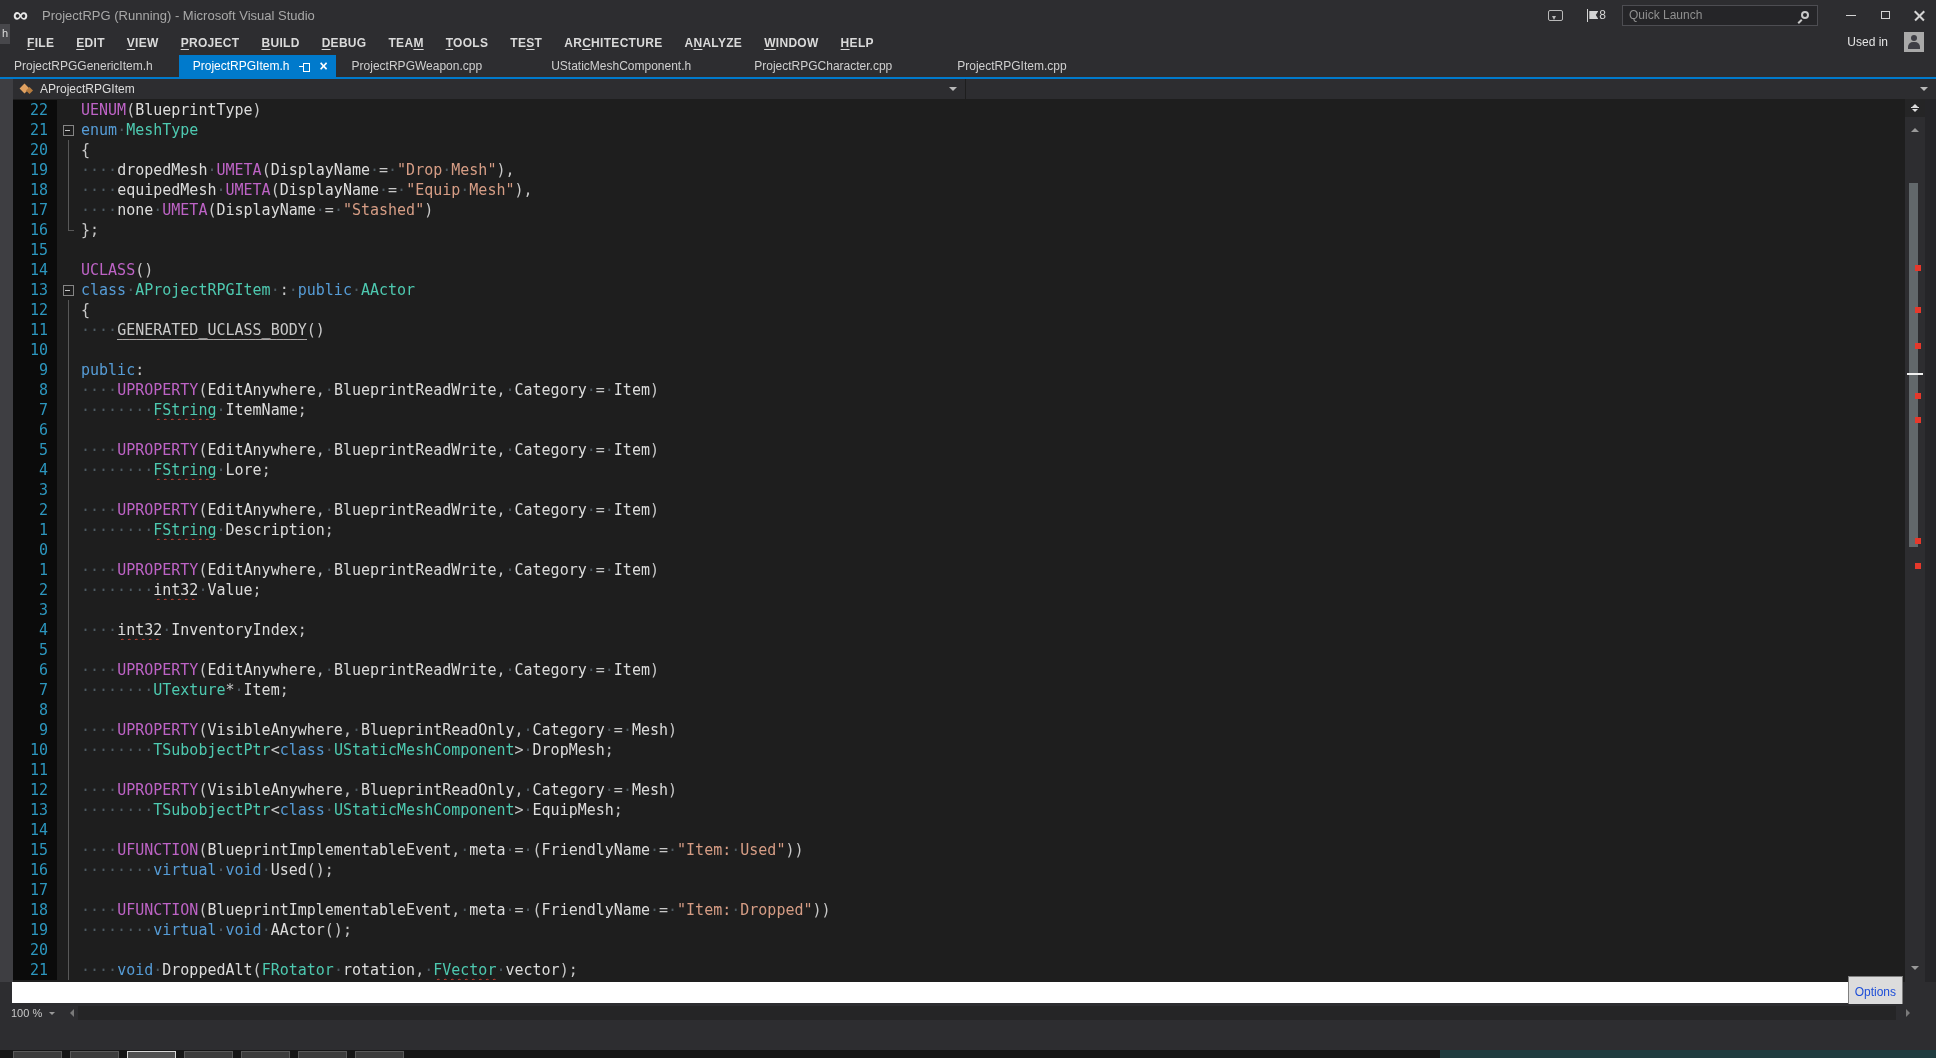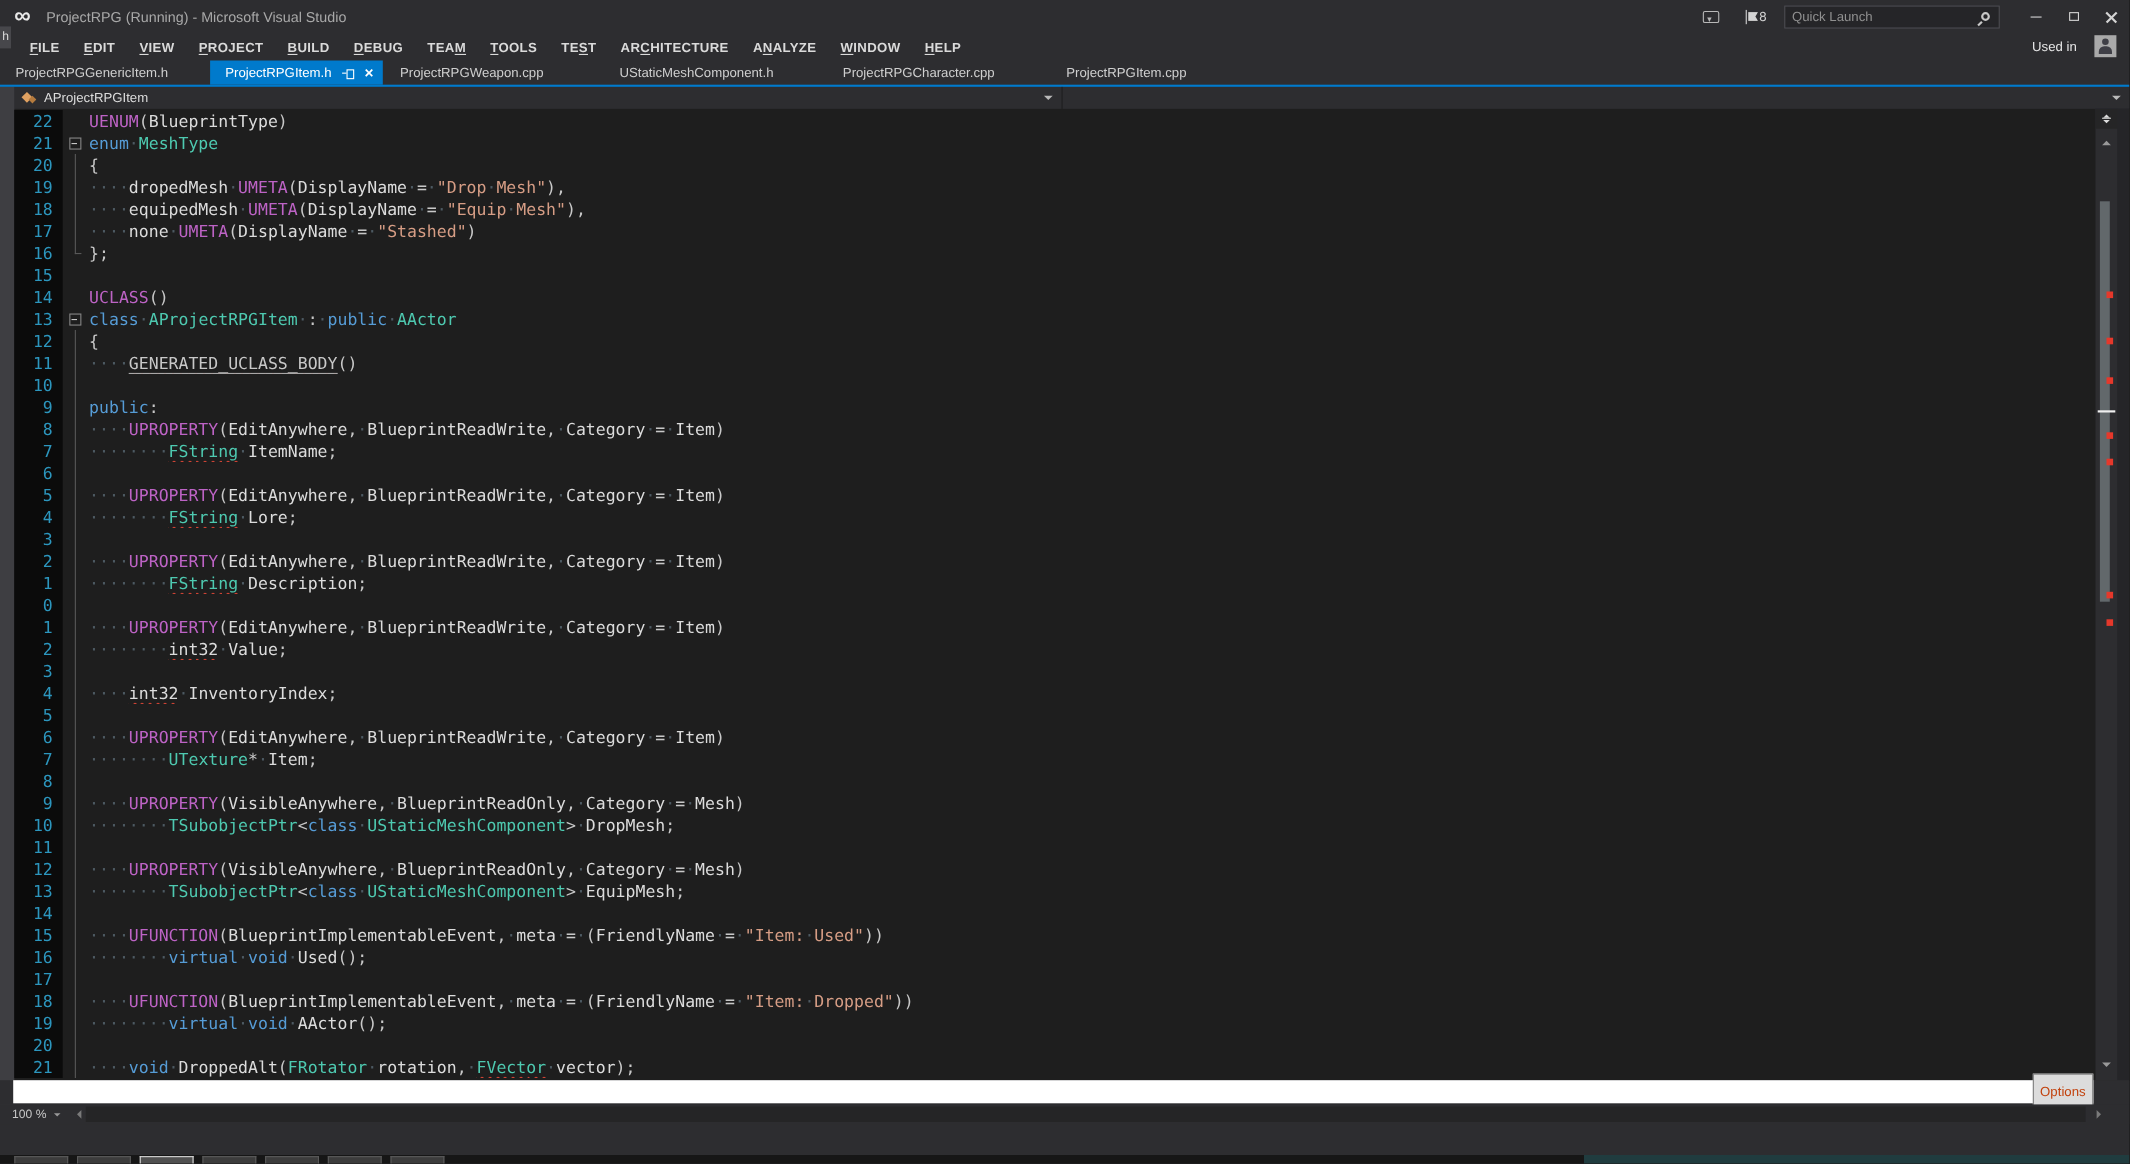--- a/index.html
+++ b/index.html
@@ -40,21 +40,21 @@
   .mb-right { position:absolute; right:12px; top:32px; display:flex; align-items:center; }
   .signin { color:#e6e6e6; font-size:12px; margin-right:16px; }
   .avatar { width:20px; height:20px; background:#a9a9a9; position:relative; }
   .avatar::before { content:""; position:absolute; left:7px; top:3px; width:6px; height:6px; border-radius:50%; background:#3f3f46; }
   .avatar::after { content:""; position:absolute; left:4px; top:10px; width:12px; height:7px; border-radius:5px 5px 0 0; background:#3f3f46; }
   
   .tabstrip { position:absolute; left:0; top:55px; width:100%; height:24px; }
   .tabs { display:flex; height:22px; align-items:stretch; }
   .tab { display:flex; align-items:center; padding:0 14px; font-size:12px; color:#cfcfcf; cursor:default; }
   .tab.active { background:#007acc; color:#fff; padding-right:8px; }
-  .tab:nth-child(2){ margin-left:24px;justify-content:space-between; } .tab:nth-child(3){ margin-left:2px; }
+  .tab:nth-child(2){ margin-left:12px;justify-content:space-between; } .tab:nth-child(3){ margin-left:2px; }
   .tab:nth-child(4){ margin-left:41px; } .tab:nth-child(5){ margin-left:35px; } .tab:nth-child(6){ margin-left:37px; }
   .pin-icon { width:12px; height:10px; position:relative; margin-left:10px; }
   .pin-icon::before { content:""; position:absolute; right:1px; top:2px; width:5px; height:7px; border:1px solid #fff; }
   .pin-icon::after { content:""; position:absolute; left:0; top:5px; width:4px; height:1px; background:#fff; }
   .tab-close { margin-left:8px; color:#fff; font-size:14px; line-height:10px; font-weight:bold; }
   .doc-topline { position:absolute; left:0; top:22px; width:100%; height:2px; background:#007acc; }
   
   .navbar { position:absolute; left:13px; top:79px; right:0; height:20px; background:#2d2d30; display:flex; align-items:center; }
   .nav-combo1 { position:relative; width:952px; height:100%; display:flex; align-items:center; }
   .class-icon { position:relative; width:14px; height:12px; margin-left:7px; }
@@ -92,21 +92,21 @@
   .split-box .dn { position:absolute; left:7px; bottom:2px; border:3px solid transparent; border-top-color:#ddd; }
   .vs-up { position:absolute; left:6px; top:25px; border:4px solid transparent; border-bottom-color:#999; }
   .vs-dn { position:absolute; left:6px; bottom:8px; border:4px solid transparent; border-top-color:#999; }
   .vs-thumb { position:absolute; left:4px; width:9px; background:#62686b; }
   .vs-mark { position:absolute; left:10px; width:6px; height:6px; background:#e5382b; }
   .vs-caret { position:absolute; left:2px; width:16px; height:2px; background:#f0f0f0; }
   
   .findbar { position:absolute; left:0; top:982px; width:100%; height:22px; background:#2d2d30; }
   .find-white { position:absolute; left:12px; top:0; width:1891px; height:21px; background:#fff; display:flex; align-items:center; }
   .find-input { flex:1; border:none; outline:none; background:transparent; font-size:12px; color:#111; padding:0 6px; font-family:"Liberation Sans",sans-serif; }
-  .options-btn { flex:none; height:34px; padding:0 6px; background:#dcdcdc; border:1px solid #7f7f7f; color:#c2410c; font-size:12px; line-height:19px; }
+  .options-btn { flex:none; height:34px; padding:0 6px; background:#dcdcdc; border:1px solid #7f7f7f; color:#1d4ed8; font-size:12px; line-height:19px; }
   
   .zoombar { position:absolute; left:0; top:1004px; width:100%; height:18px; background:#2d2d30; }
   .zoom-ctl { position:absolute; left:6px; top:1px; height:16px; display:flex; align-items:center; color:#c8c8c8; font-size:11px; padding:0 5px; }
   .zoom-caret { margin-left:7px; border:3px solid transparent; border-top-color:#999; margin-top:3px; }
   .hs-left { position:absolute; left:66px; top:5px; border:4px solid transparent; border-right-color:#7a7a7a; }
   .hs-track { position:absolute; left:78px; right:40px; top:2px; height:14px; background:#252526; }
   .hs-right { position:absolute; right:22px; top:5px; border:4px solid transparent; border-left-color:#7a7a7a; }
   
   .statusbar { position:absolute; left:0; top:1083px; width:100%; height:28px; background:#ca5100; color:#fff; font-size:12px; }
   .sb-ready { position:absolute; left:8px; top:7px; }

